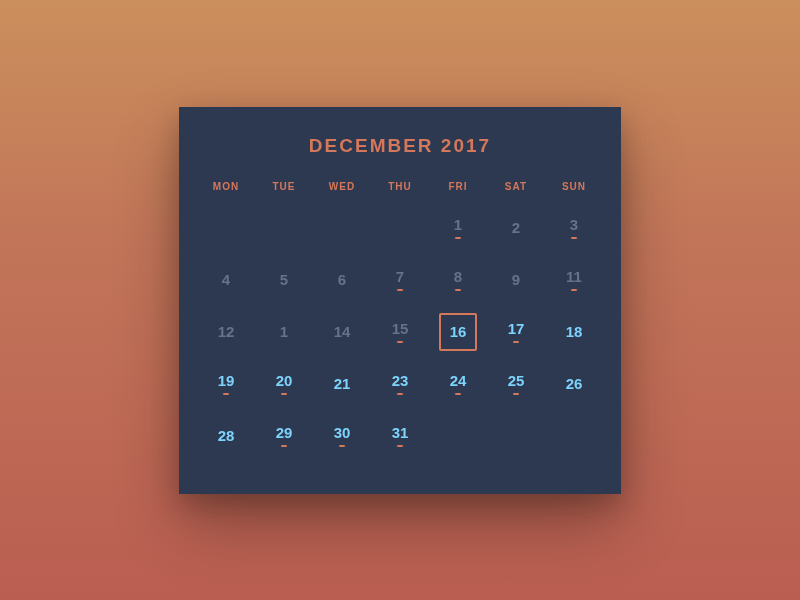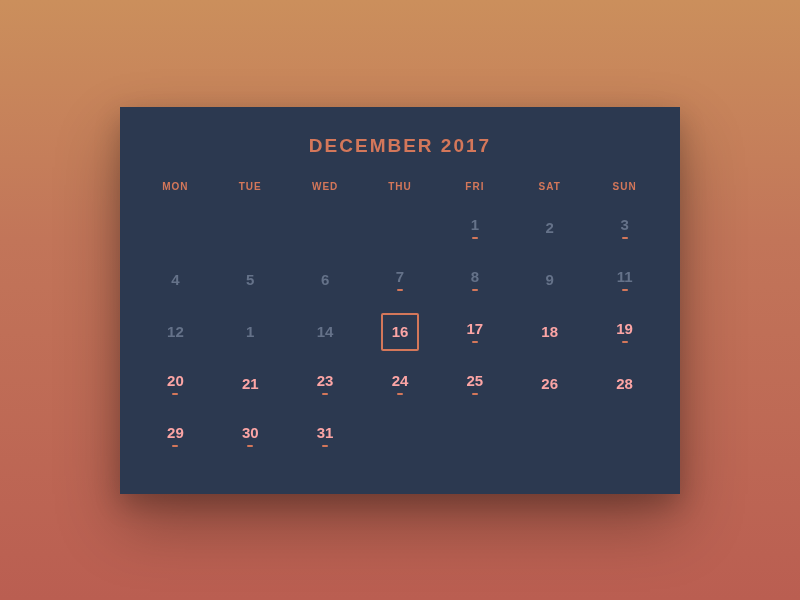--- a/index.html
+++ b/index.html
@@ -7,21 +7,21 @@
       width: 800px;
       height: 600px;
       background: linear-gradient(180deg, #cb8f5c 0%, #c27559 40%, #ba5e51 100%);
       display: flex;
       align-items: center;
       justify-content: center;
       font-family: -apple-system, "Helvetica Neue", Arial, sans-serif;
       overflow: hidden;
     }
     .card {
-      width: 560px;
+      width: 442px;
       background: #2c3950;
       padding: 28px 24px 32px;
       box-shadow: 0 30px 60px rgba(0,0,0,.30), 0 10px 25px rgba(0,0,0,.20);
     }
     .title {
       text-align: center;
       color: #d4775a;
       font-size: 19px;
       font-weight: 700;
       letter-spacing: 2px;
@@ -49,21 +49,21 @@
       justify-content: center;
       position: relative;
       cursor: pointer;
     }
     .num {
       font-size: 15px;
       font-weight: 600;
       line-height: 1;
       color: #657289;
     }
-    .num.future { color: #fca5a5; }
+    .num.future { color: #7dd3fc; }
     .dash {
       width: 6px;
       height: 2px;
       background: #d4775a;
       margin-top: 5px;
       border-radius: 1px;
     }
     .today-box {
       position: absolute;
       width: 38px;
@@ -128,20 +128,24 @@
       <div class="cell">
         <div class="num">12</div>
       </div>
       <div class="cell">
         <div class="num">1</div>
       </div>
       <div class="cell">
         <div class="num">14</div>
       </div>
       <div class="cell">
+        <div class="num">15</div>
+        <div class="dash"></div>
+      </div>
+      <div class="cell">
         <div class="today-box"></div>
         <div class="num future">16</div>
       </div>
       <div class="cell">
         <div class="num future">17</div>
         <div class="dash"></div>
       </div>
       <div class="cell">
         <div class="num future">18</div>
       </div>

